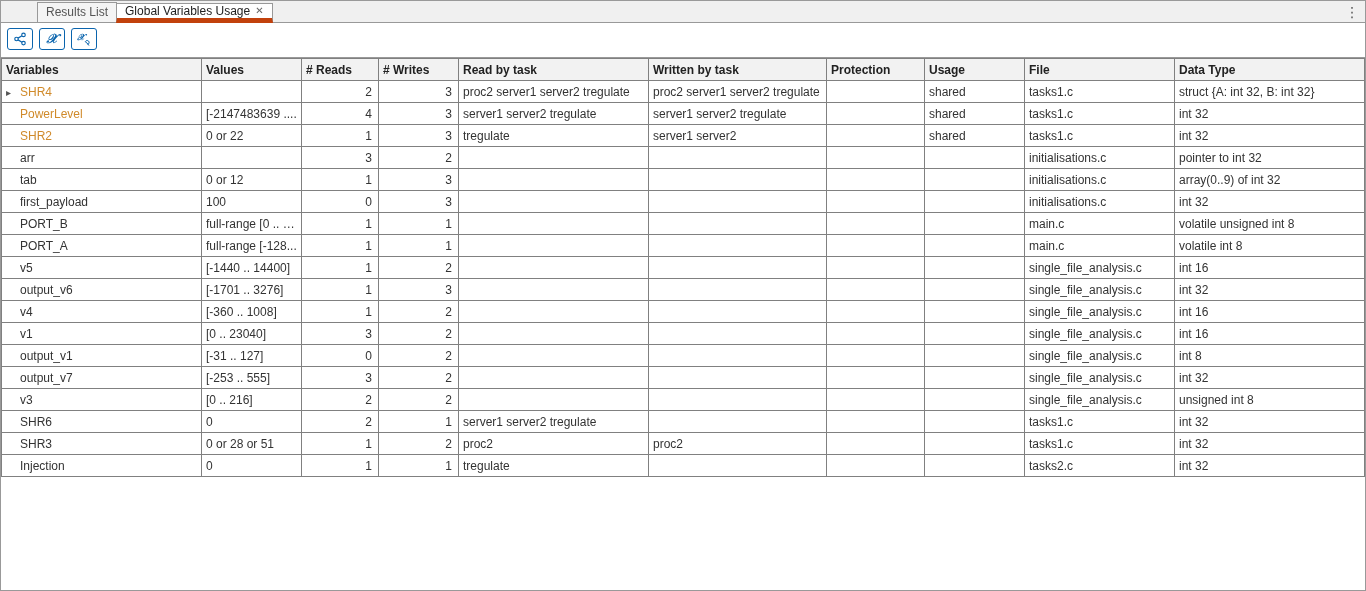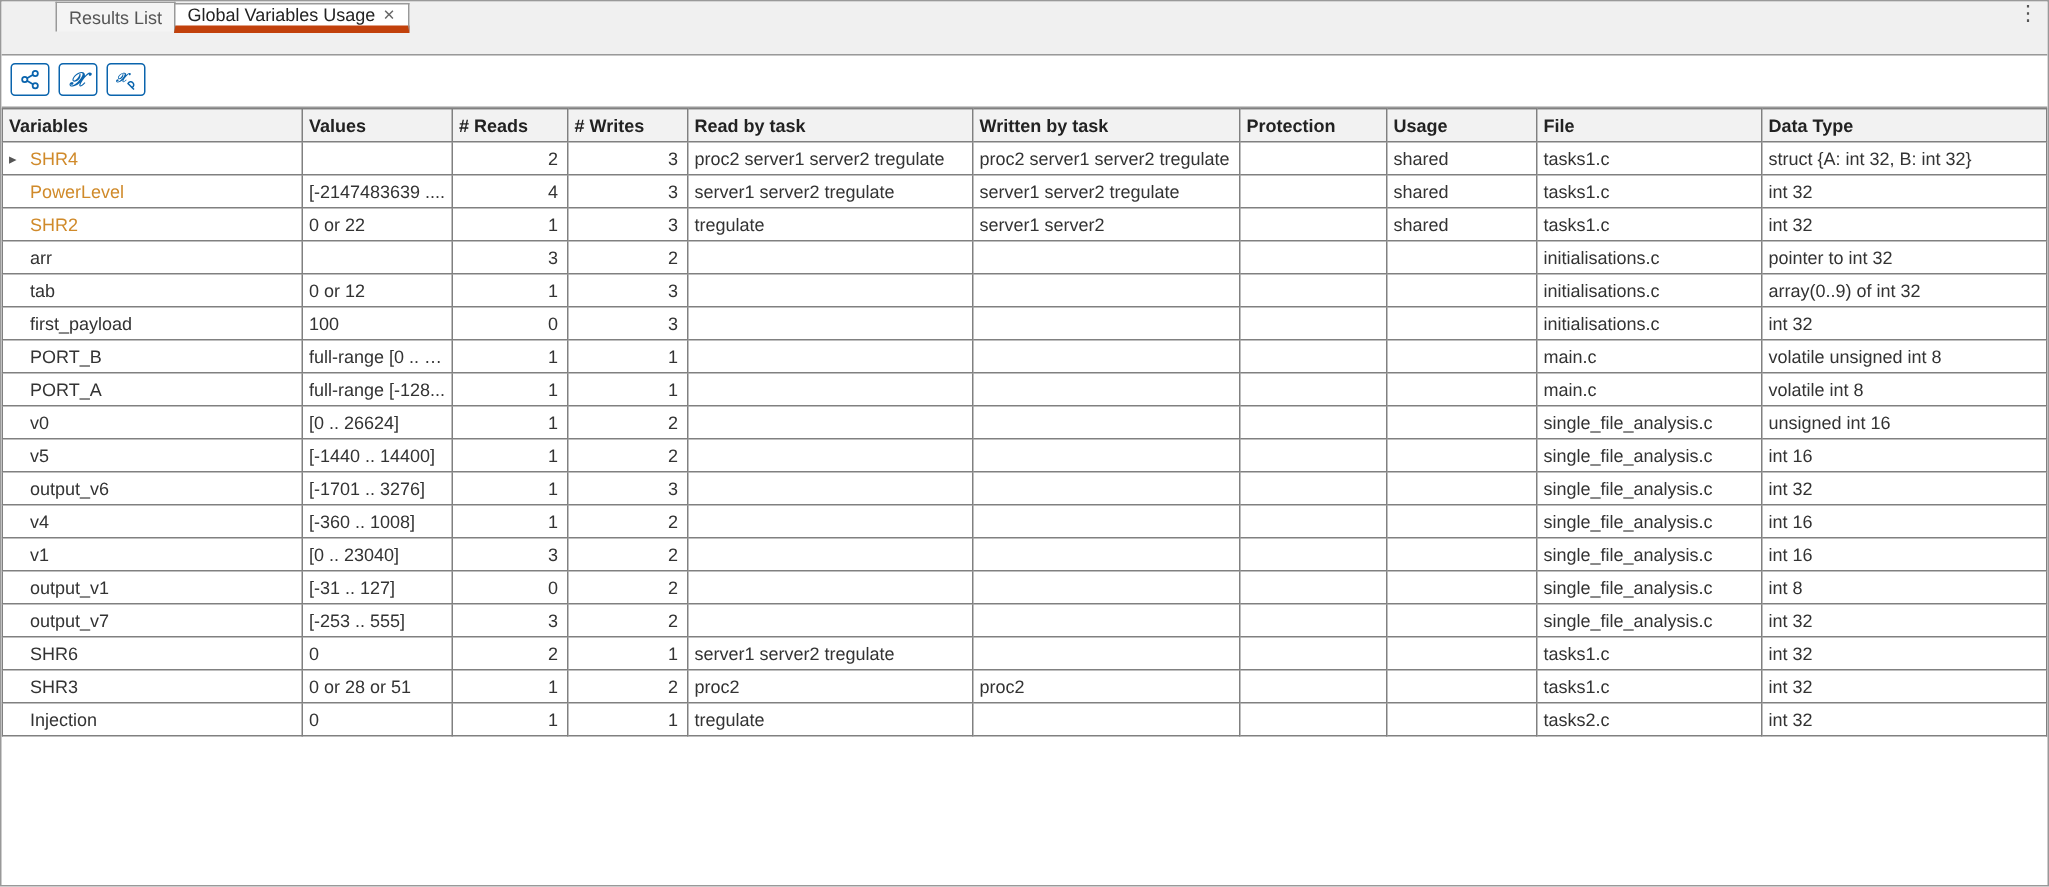--- a/index.html
+++ b/index.html
@@ -8,22 +8,22 @@
     font-size: 12px;
     background: #fff;
     color: #333;
     width: 1366px;
     height: 591px;
     overflow: hidden;
     border: 1px solid #999;
   }
   .tabbar {
     display: flex;
-    align-items: flex-start;
-    height: 36px;
+    align-items: center;
+    height: 22px;
     border-bottom: 1px solid #999;
     background: #f0f0f0;
     position: relative;
     padding-left: 36px;
   }
   .tab {
     border: 1px solid #999;
     border-bottom: none;
     padding: 2px 8px 2px 8px;
     background: #f4f4f4;
@@ -276,32 +276,20 @@
           <td class="num">1</td>
           <td class="num">1</td>
           <td></td>
           <td></td>
           <td></td>
           <td></td>
           <td>main.c</td>
           <td>volatile int 8</td>
         </tr>
         <tr>
-          <td class="varcell"><span>v0</span></td>
-          <td>[0 .. 26624]</td>
-          <td class="num">1</td>
-          <td class="num">2</td>
-          <td></td>
-          <td></td>
-          <td></td>
-          <td></td>
-          <td>single_file_analysis.c</td>
-          <td>unsigned int 16</td>
-        </tr>
-        <tr>
           <td class="varcell"><span>v5</span></td>
           <td>[-1440 .. 14400]</td>
           <td class="num">1</td>
           <td class="num">2</td>
           <td></td>
           <td></td>
           <td></td>
           <td></td>
           <td>single_file_analysis.c</td>
           <td>int 16</td>
@@ -358,20 +346,32 @@
           <td class="varcell"><span>output_v7</span></td>
           <td>[-253 .. 555]</td>
           <td class="num">3</td>
           <td class="num">2</td>
           <td></td>
           <td></td>
           <td></td>
           <td></td>
           <td>single_file_analysis.c</td>
           <td>int 32</td>
+        </tr>
+        <tr>
+          <td class="varcell"><span>v3</span></td>
+          <td>[0 .. 216]</td>
+          <td class="num">2</td>
+          <td class="num">2</td>
+          <td></td>
+          <td></td>
+          <td></td>
+          <td></td>
+          <td>single_file_analysis.c</td>
+          <td>unsigned int 8</td>
         </tr>
         <tr>
           <td class="varcell"><span>SHR6</span></td>
           <td>0</td>
           <td class="num">2</td>
           <td class="num">1</td>
           <td>server1 server2 tregulate</td>
           <td></td>
           <td></td>
           <td></td>

